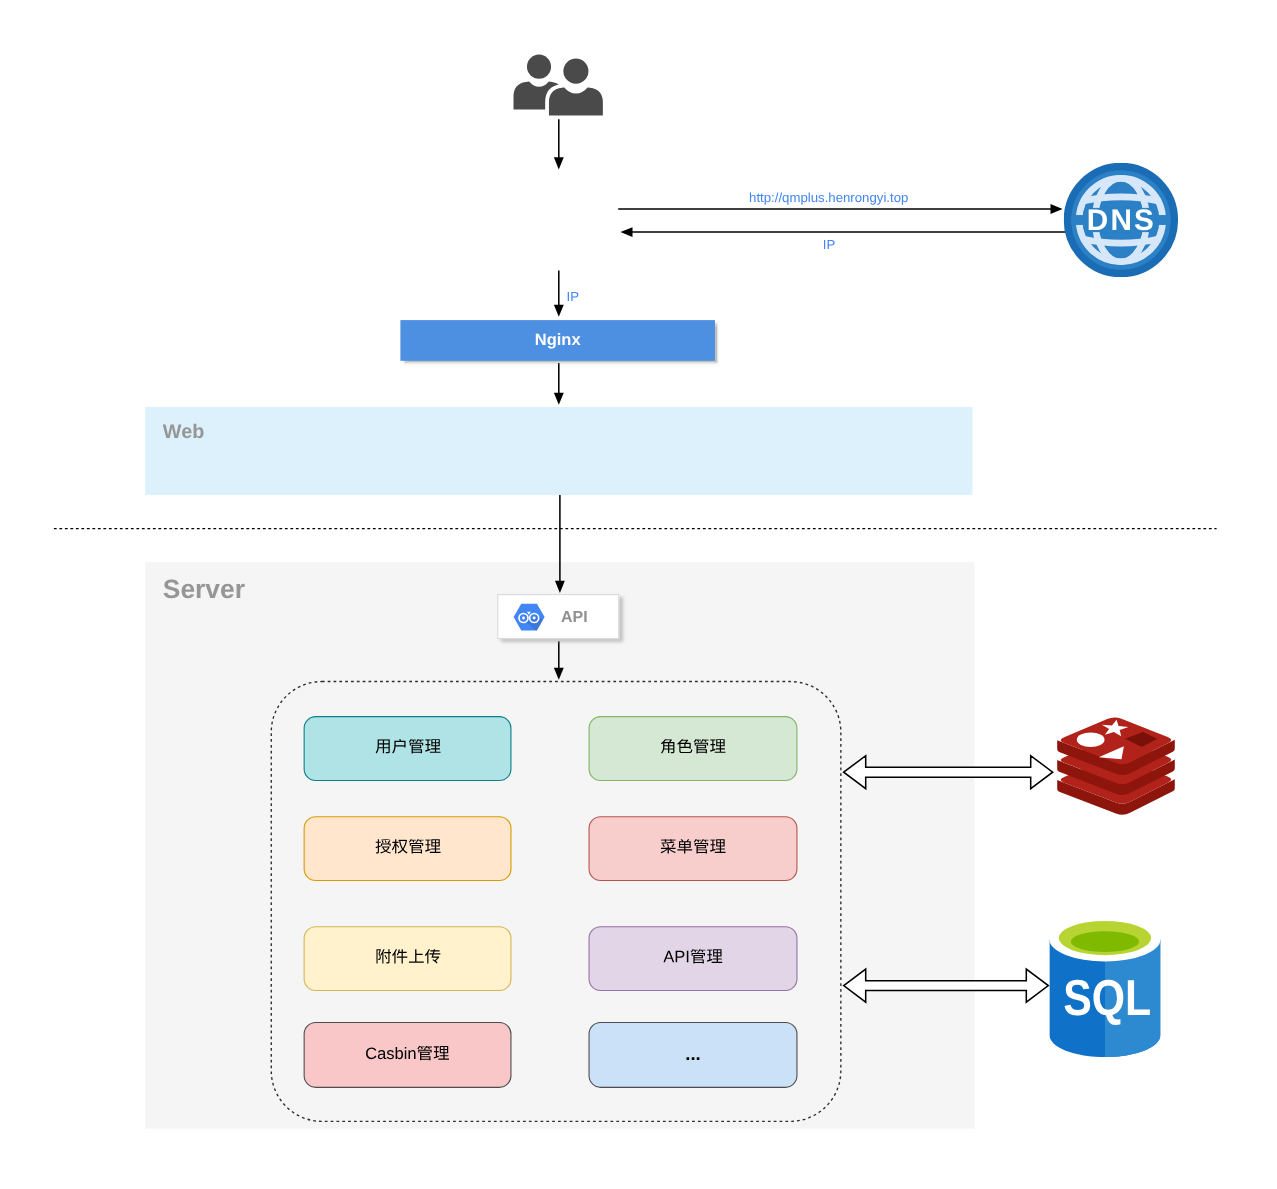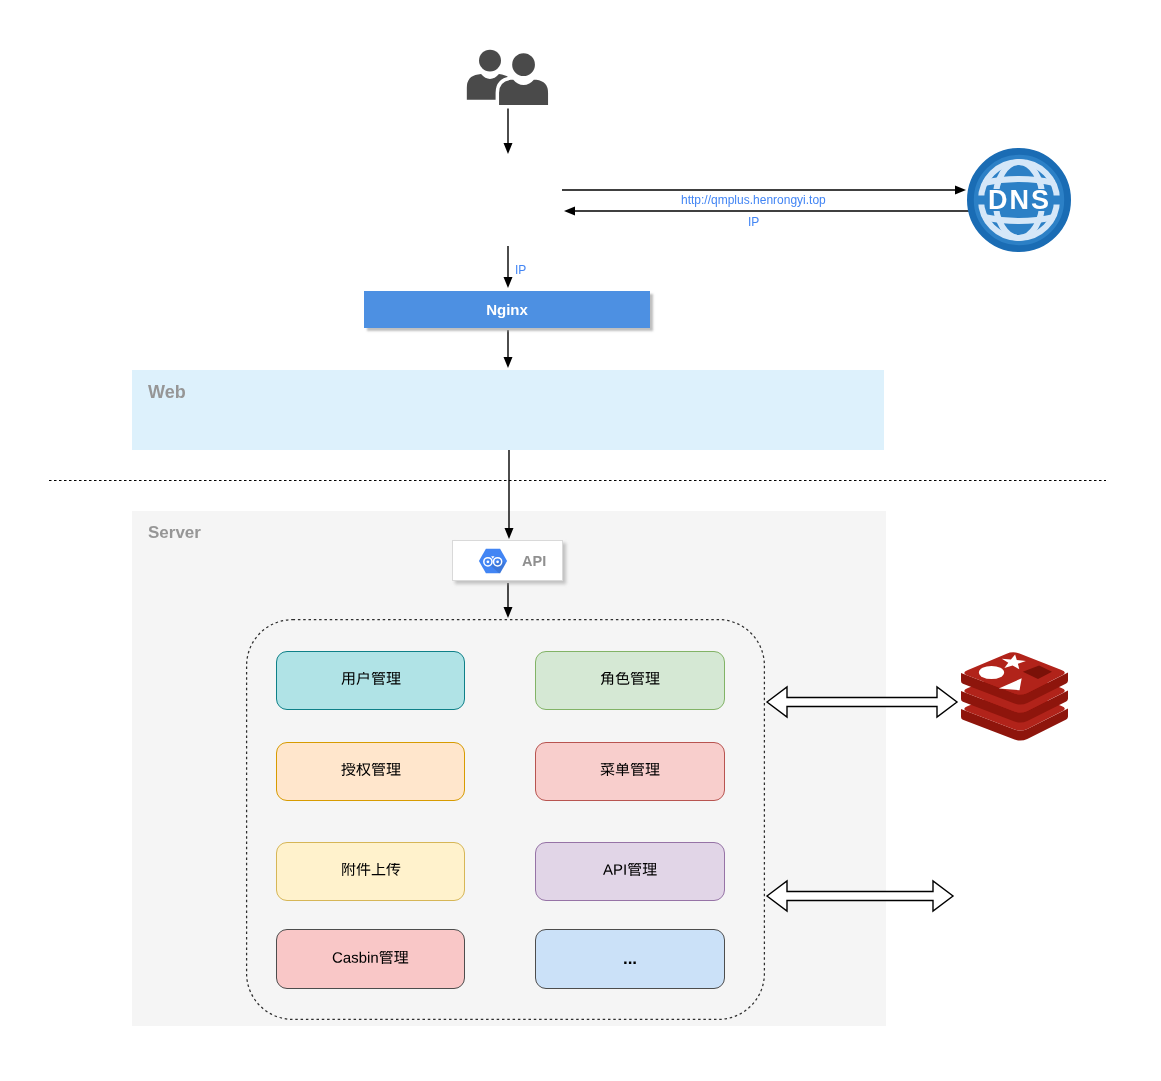--- a/index.html
+++ b/index.html
@@ -2,21 +2,21 @@
 <html><head><meta charset="utf-8"><style>
 html,body{margin:0;padding:0;background:#fff;}
 body{font-family:"Liberation Sans",sans-serif;}
 #page{position:relative;width:1161px;height:1081px;overflow:hidden;}
 .abs{position:absolute;}
 </style></head><body>
 <div id="page">
 <div class="abs" style="left:132px;top:370px;width:752px;height:80px;background:#ddf1fc;"></div>
 <div class="abs" style="left:132px;top:511px;width:754px;height:515px;background:#f5f5f5;"></div>
 <div class="abs" style="left:148px;top:382px;font-size:18px;font-weight:bold;color:#969696;text-align:center;">Web</div>
-<div class="abs" style="left:148px;top:523px;font-size:17px;font-weight:bold;color:#969696;">Server</div>
+<div class="abs" style="left:148px;top:523px;font-size:24px;font-weight:bold;color:#969696;">Server</div>
 <svg class="abs" style="left:0;top:0" width="1161" height="1081" viewBox="0 0 1161 1081">
       <path d="M508 108 L508 144" stroke="#000" stroke-width="1.4" fill="none"></path>
       <path d="M508 154 L503.5 143 L512.5 143 Z" fill="#000"></path>
       <path d="M562 190 L956 190" stroke="#000" stroke-width="1.4" fill="none"></path>
       <path d="M966 190 L955 185.5 L955 194.5 Z" fill="#000"></path>
       <path d="M971 211 L574 211" stroke="#000" stroke-width="1.4" fill="none"></path>
       <path d="M564 211 L575 206.5 L575 215.5 Z" fill="#000"></path>
       <path d="M508 246 L508 278" stroke="#000" stroke-width="1.4" fill="none"></path>
       <path d="M508 288 L503.5 277 L512.5 277 Z" fill="#000"></path>
       <path d="M508 330 L508 358" stroke="#000" stroke-width="1.4" fill="none"></path>
@@ -49,37 +49,37 @@
 <path d="M16.5 35 Q52 27 87.5 35"></path>
 <path d="M16.5 69 Q52 77 87.5 69"></path>
 </g>
 <rect x="20" y="41" width="64" height="22" fill="#2c80c6"></rect>
 <rect x="7" y="47.5" width="12" height="9" fill="#2c80c6"></rect>
 <rect x="85" y="47.5" width="12" height="9" fill="#2c80c6"></rect>
 <text x="52.5" y="61" text-anchor="middle" font-family="Liberation Sans, sans-serif" font-size="27" font-weight="bold" letter-spacing="2" fill="#fff">DNS</text>
 </svg>
     </div>
 <div class="abs" style="left:364px;top:291px;width:286px;height:37px;background:#4d90e2;box-shadow:3px 3px 2px rgba(170,170,170,0.75);display:flex;align-items:center;justify-content:center;color:#fff;font-weight:bold;font-size:15px;">Nginx</div>
-<div class="abs" style="left:452px;top:540px;width:111px;height:41px;background:#fff;border:1px solid #d9d9d9;box-sizing:border-box;box-shadow:3px 3px 3px rgba(160,160,160,0.6);display:flex;align-items:center;padding-left:12px;">
+<div class="abs" style="left:452px;top:540px;width:111px;height:41px;background:#fff;border:1px solid #d9d9d9;box-sizing:border-box;box-shadow:3px 3px 3px rgba(160,160,160,0.6);display:flex;align-items:center;">
   <div style="margin-left:13px;">
         <svg width="30" height="30" viewBox="0 0 30 30" style="display:block">
 <path d="M7.9 2.8 L22.1 2.8 L29.1 15 L22.1 27.2 L7.9 27.2 L0.9 15 Z" fill="#4285f4"></path>
 <path d="M12.5 19.5 L21 27.2 L22.1 27.2 L27.5 17.8 L23.5 13.5 Z" fill="rgba(0,0,0,0.10)"></path>
 <g fill="none" stroke="#fff" stroke-width="1.5">
 <circle cx="9.9" cy="15.8" r="4.1"></circle>
             <circle cx="19.6" cy="15.8" r="4.1"></circle>
 </g>
 <circle cx="9.9" cy="15.8" r="1.35" fill="#fff"></circle>
           <circle cx="19.6" cy="15.8" r="1.35" fill="#fff"></circle>
 <path d="M13.1 10.2 L16.5 10.2 L14.8 12.8 Z" fill="#fff"></path>
 </svg>
       </div>
   <div style="margin-left:14px;font-size:14.5px;font-weight:bold;color:#909090;">API</div>
 </div>
-<div class="abs" style="left:681px;top:173px;font-size:12px;color:#4285f4;margin-top:20px;">http://qmplus.henrongyi.top</div>
+<div class="abs" style="left:681px;top:173px;font-size:12px;color:#4285f4;">http://qmplus.henrongyi.top</div>
 <div class="abs" style="left:748px;top:215px;font-size:12px;color:#4285f4;">IP</div>
 <div class="abs" style="left:515px;top:263px;font-size:12px;color:#4285f4;">IP</div>
 <div style="position:absolute;left:276px;top:651px;width:189px;height:59px;background:#b0e3e6;border:1.5px solid #0e8088;border-radius:11px;box-sizing:border-box;display:flex;align-items:center;justify-content:center;">
       <svg width="60.0" height="16.5" viewBox="0 0 60.0 16.5" style="display:block">
         <g fill="#000000" transform="translate(0 11.70)">
           <path transform="translate(0.00 0) scale(0.015000 -0.015000)" d="M153 770V407C153 266 143 89 32 -36C49 -45 79 -70 90 -85C167 0 201 115 216 227H467V-71H543V227H813V22C813 4 806 -2 786 -3C767 -4 699 -5 629 -2C639 -22 651 -55 655 -74C749 -75 807 -74 841 -62C875 -50 887 -27 887 22V770ZM227 698H467V537H227ZM813 698V537H543V698ZM227 466H467V298H223C226 336 227 373 227 407ZM813 466V298H543V466Z"></path>
           <path transform="translate(15.00 0) scale(0.015000 -0.015000)" d="M247 615H769V414H246L247 467ZM441 826C461 782 483 726 495 685H169V467C169 316 156 108 34 -41C52 -49 85 -72 99 -86C197 34 232 200 243 344H769V278H845V685H528L574 699C562 738 537 799 513 845Z"></path>
           <path transform="translate(30.00 0) scale(0.015000 -0.015000)" d="M211 438V-81H287V-47H771V-79H845V168H287V237H792V438ZM771 12H287V109H771ZM440 623C451 603 462 580 471 559H101V394H174V500H839V394H915V559H548C539 584 522 614 507 637ZM287 380H719V294H287ZM167 844C142 757 98 672 43 616C62 607 93 590 108 580C137 613 164 656 189 703H258C280 666 302 621 311 592L375 614C367 638 350 672 331 703H484V758H214C224 782 233 806 240 830ZM590 842C572 769 537 699 492 651C510 642 541 626 554 616C575 640 595 669 612 702H683C713 665 742 618 755 589L816 616C805 640 784 672 761 702H940V758H638C648 781 656 805 663 829Z"></path>
           <path transform="translate(45.00 0) scale(0.015000 -0.015000)" d="M476 540H629V411H476ZM694 540H847V411H694ZM476 728H629V601H476ZM694 728H847V601H694ZM318 22V-47H967V22H700V160H933V228H700V346H919V794H407V346H623V228H395V160H623V22ZM35 100 54 24C142 53 257 92 365 128L352 201L242 164V413H343V483H242V702H358V772H46V702H170V483H56V413H170V141C119 125 73 111 35 100Z"></path>
         </g>
@@ -158,12 +158,22 @@
         <path d="M0.0 40.0 L0.0 48.0 Q0.0 50.0 1.9 50.7 L53.5 70.5 Q60.0 73.0 66.3 69.9 L105.2 50.4 Q107.0 49.5 107.0 47.5 L107.0 39.5 L66.3 59.9 Q60.0 63.0 53.5 60.5 Z" fill="#8e150c"></path>
         <path d="M6.5 42.5 Q0.0 40.0 6.4 37.3 L45.6 20.7 Q52.0 18.0 58.5 20.5 L100.5 37.0 Q107.0 39.5 100.7 42.6 L66.3 59.9 Q60.0 63.0 53.5 60.5 Z" fill="#b1231a"></path>
         <path d="M0.0 22.0 L0.0 30.0 Q0.0 32.0 1.9 32.7 L53.5 52.5 Q60.0 55.0 66.3 51.9 L105.2 32.4 Q107.0 31.5 107.0 29.5 L107.0 21.5 L66.3 41.9 Q60.0 45.0 53.5 42.5 Z" fill="#8e150c"></path>
         <path d="M6.5 24.5 Q0.0 22.0 6.4 19.3 L45.6 2.7 Q52.0 0.0 58.5 2.5 L100.5 19.0 Q107.0 21.5 100.7 24.6 L66.3 41.9 Q60.0 45.0 53.5 42.5 Z" fill="#b1231a"></path>
         <ellipse cx="30.5" cy="21.5" rx="12.6" ry="6.6" fill="#fff"></ellipse>
 <polygon points="54.1,3.4 55.8,9.0 64.9,9.9 56.9,12.7 58.3,18.3 51.6,14.4 43.4,17.0 47.3,11.8 40.8,7.8 49.9,8.5" fill="#fff"></polygon>
 <polygon points="61.8,20.7 78.1,14.5 91,20.7 77,28" fill="#7a1108"></polygon>
 <polygon points="60.7,27.3 37.8,37.5 58.5,39.2" fill="#fff"></polygon>
       </svg>
     </div>
+<div class="abs" style="left:954px;top:834px;">
+      <svg width="101" height="127" viewBox="0 0 101 127" style="display:block">
+<path d="M0 20 L0 107 A50.5 20 0 0 0 101 107 L101 20 Z" fill="#0f72c8"></path>
+<path d="M50.5 20 L50.5 127 A50.5 20 0 0 0 101 107 L101 20 Z" fill="#2e8ad0"></path>
+<ellipse cx="50.5" cy="20" rx="50.5" ry="20" fill="#fff"></ellipse>
+<ellipse cx="50.5" cy="18.8" rx="42" ry="15.5" fill="#b8d432"></ellipse>
+<ellipse cx="50.5" cy="22" rx="31" ry="9.5" fill="#7fba00"></ellipse>
+<text x="52.5" y="89" text-anchor="middle" font-family="Liberation Sans, sans-serif" font-size="46" font-weight="bold" fill="#fff" textLength="80" lengthAdjust="spacingAndGlyphs">SQL</text>
+</svg>
+    </div>
 </div>
 </body></html>

